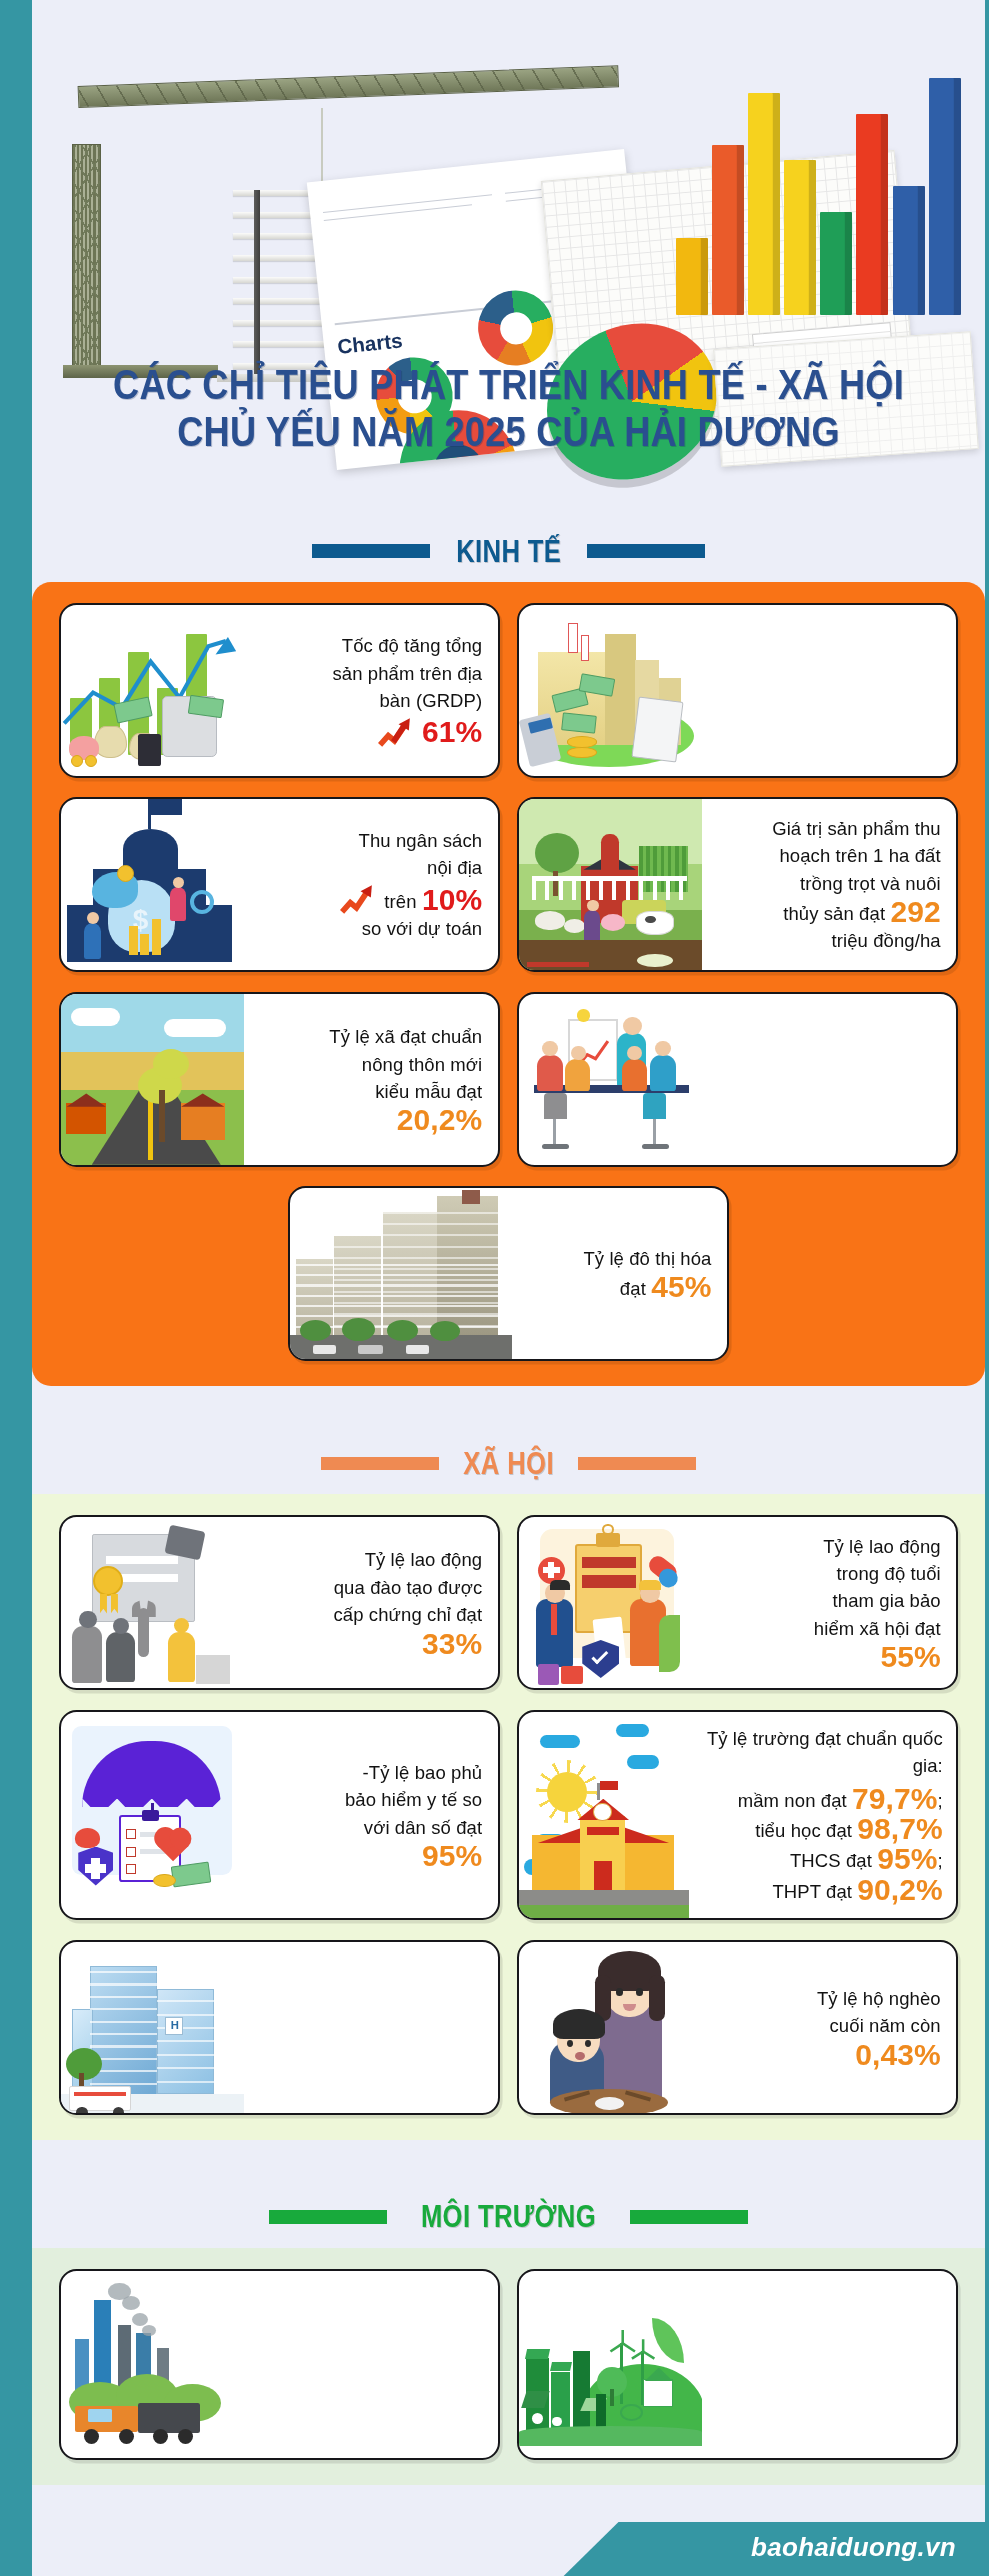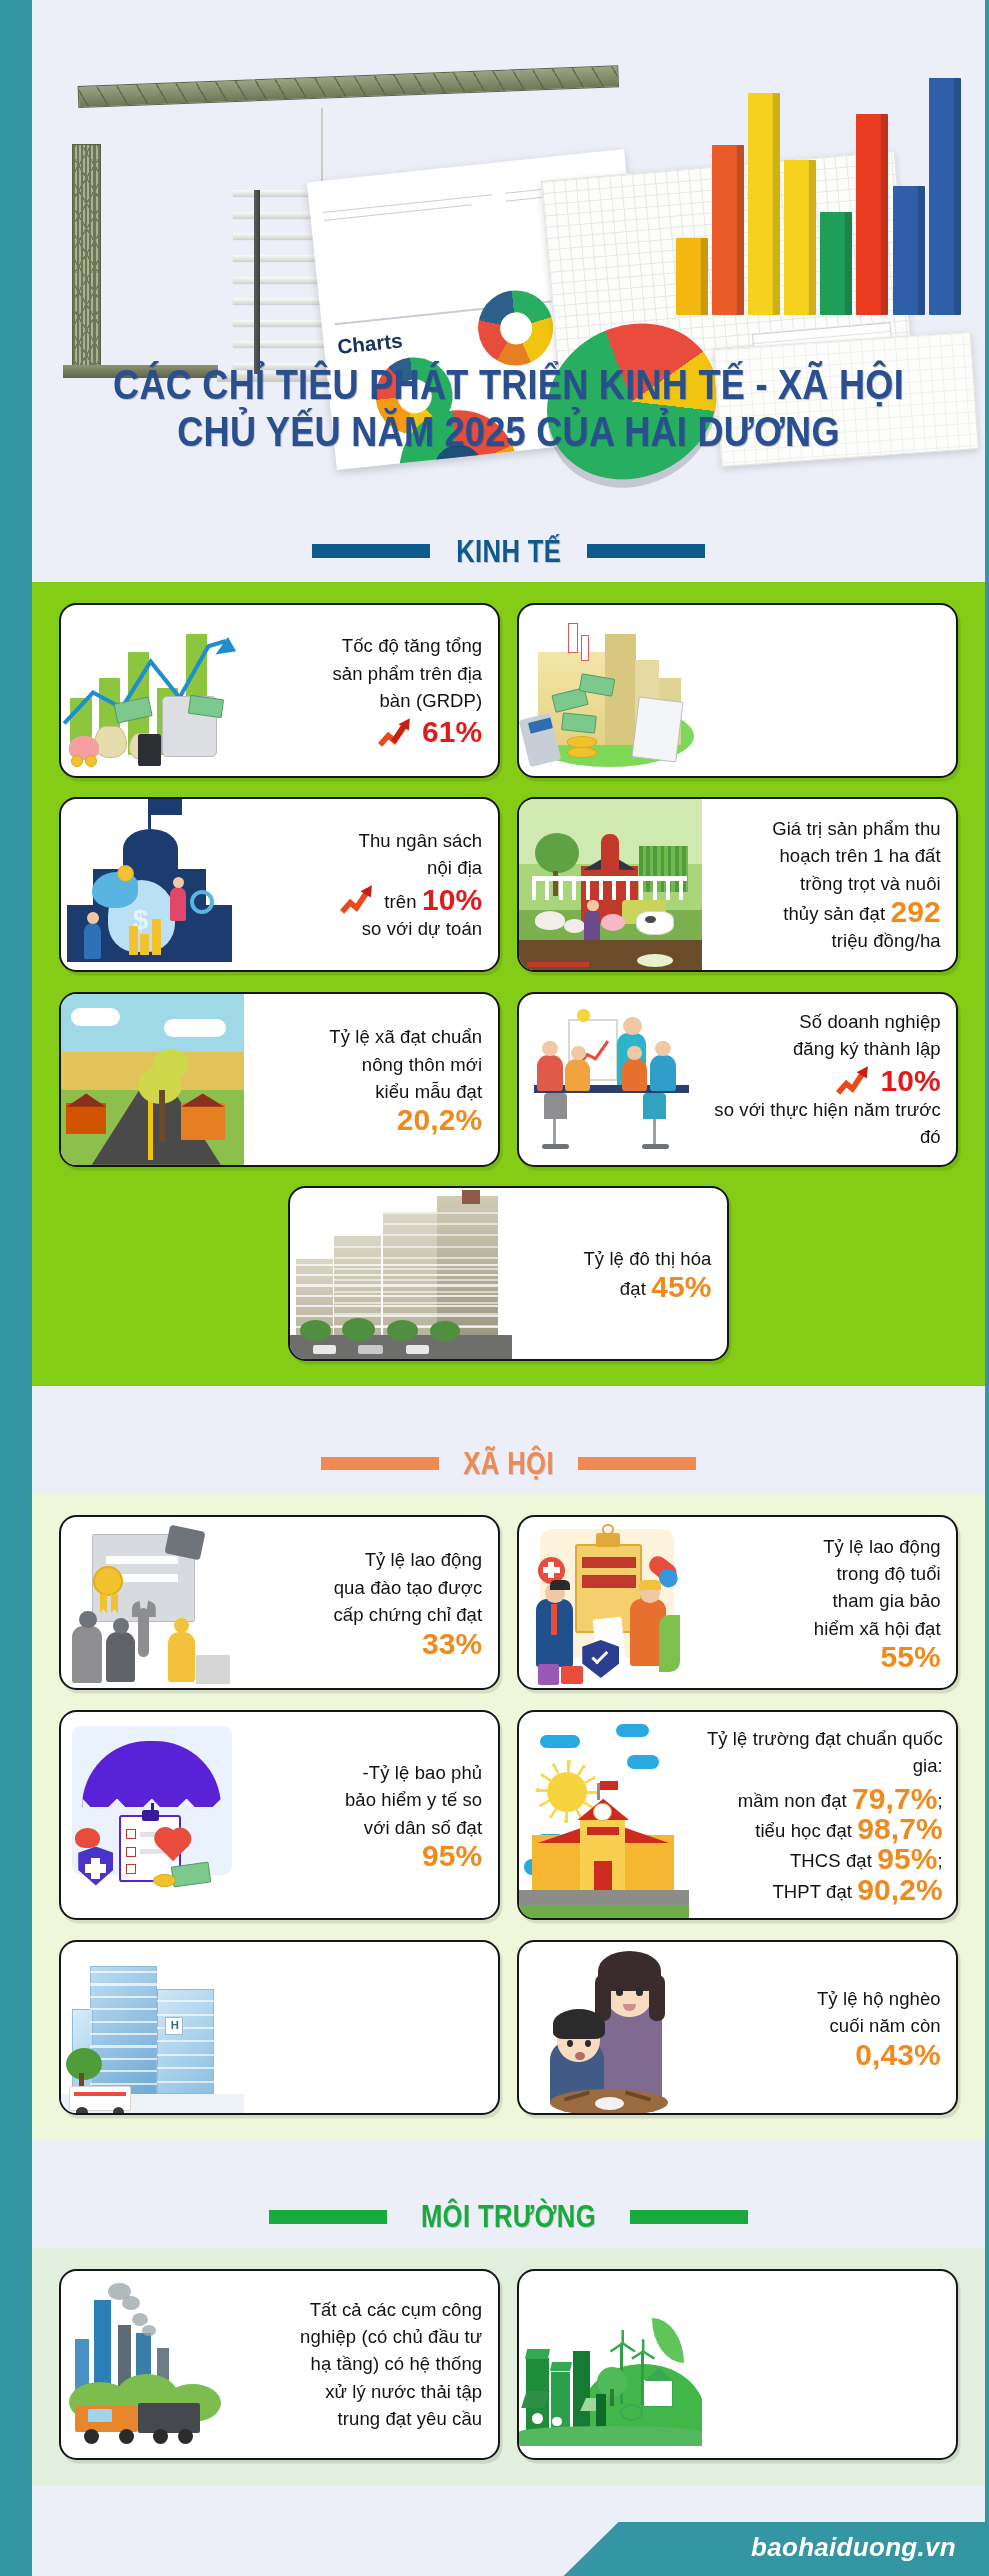--- a/index.html
+++ b/index.html
@@ -242,21 +242,21 @@
   }
   .sec-kinhte .rule { background: #0d5a8f; }
   .sec-kinhte .sec-title { color: #0d5a8f; }
   .sec-xahoi .rule { background: #ef8a52; }
   .sec-xahoi .sec-title { color: #ef8a52; }
   .sec-moitruong .rule { background: #18aa3c; }
   .sec-moitruong .sec-title { color: #18aa3c; }
 
   
   .band { position: relative; width: 953px; }
-  .band-econ { background: #84cc16; }
+  .band-econ { background: #f97316; border-radius: 19px; }
   .band-gap-1 { background: #eceef8; height: 46px; }
   .band-social { background: #eef7d9; }
   .band-gap-2 { background: #eceef8; height: 46px; }
   .band-env { background: #e2efdd; }
   .band-head-econ { background: #eceef8; }
   .band-head-social { background: #eceef8; }
   .band-head-env { background: #eceef8; }
 
   
   .card-grid {
@@ -704,34 +704,20 @@
               <div class="person-body" style="left:131px;top:61px;width:26px;height:36px;background:#2f9fc9;"></div>
               <div class="person-head" style="left:136px;top:47px;width:15.5px;height:15.5px;background:#f0c9a4;"></div>
               <div style="position:absolute;left:25px;top:99px;width:23px;height:26px;background:#8e8e90;border-radius:4.1px 4.1px 0 0;"></div>
               <div style="position:absolute;left:124px;top:99px;width:23px;height:26px;background:#2fa3c0;border-radius:4.1px 4.1px 0 0;"></div>
               <div style="position:absolute;left:34px;top:125px;width:3.1px;height:27px;background:#9aa0a6;"></div>
               <div style="position:absolute;left:134px;top:125px;width:3.1px;height:27px;background:#9aa0a6;"></div>
               <div style="position:absolute;left:23px;top:150px;width:27px;height:5.2px;background:#6f7479;border-radius:2.6px;"></div>
               <div style="position:absolute;left:123px;top:150px;width:27px;height:5.2px;background:#6f7479;border-radius:2.6px;"></div>
               <div style="position:absolute;left:58px;top:15.5px;width:12.4px;height:12.4px;border-radius:50%;background:#f6d43c;"></div>
             </div>
-          </div>
-          <div class="txt">
-            <div>Số doanh nghiệp</div>
-            <div>đăng ký thành lập</div>
-            <div>
-              <span class="arrow-up">
-                <svg width="37" height="32" viewBox="0 0 72 62">
-                  <polyline points="4,58 20,40 32,50 52,20" fill="none" stroke="#e8491d" stroke-width="11"></polyline>
-                  <polygon points="62,6 40,18 60,30" fill="#c91f12"></polygon>
-                </svg>
-              </span>
-              <span class="big-red">10%</span>
-            </div>
-            <div>so với thực hiện năm trước đó</div>
           </div>
         </div>
 
         <div class="card wide-center">
           <div class="art" style="flex:0 0 222px;width:222px;">
             <div class="art-inner">
               <div class="mt-bld" style="left:6.2px;bottom:23px;width:37px;height:77px;"></div>
               <div class="mt-bld" style="left:44px;bottom:23px;width:47px;height:100px;"></div>
               <div class="mt-bld" style="left:93px;bottom:23px;width:54px;height:124px;"></div>
               <div class="mt-bld" style="left:147px;bottom:23px;width:61px;height:140px;background:linear-gradient(180deg,#cfcbb5,#9d9883);"></div>
@@ -1001,27 +987,20 @@
               <div class="green-blob" style="left:55px;top:103px;width:62px;height:44px;"></div>
               <div class="green-blob" style="left:103px;top:113px;width:57px;height:38px;"></div>
               <div class="truck" style="left:14.4px;top:135px;width:63px;height:26px;"></div>
               <div style="position:absolute;left:77px;top:132px;width:62px;height:30px;background:#45484d;border-radius:2.1px;"></div>
               <div style="position:absolute;left:27px;top:138px;width:24px;height:13.4px;background:#9fd4ef;border-radius:1.5px;"></div>
               <div style="position:absolute;left:23px;top:158px;width:15.5px;height:15.5px;border-radius:50%;background:#2b2b2b;"></div>
               <div style="position:absolute;left:58px;top:158px;width:15.5px;height:15.5px;border-radius:50%;background:#2b2b2b;"></div>
               <div style="position:absolute;left:92px;top:158px;width:15.5px;height:15.5px;border-radius:50%;background:#2b2b2b;"></div>
               <div style="position:absolute;left:117px;top:158px;width:15.5px;height:15.5px;border-radius:50%;background:#2b2b2b;"></div>
             </div>
-          </div>
-          <div class="txt">
-            <div>Tất cả các cụm công</div>
-            <div>nghiệp (có chủ đầu tư</div>
-            <div>hạ tầng) có hệ thống</div>
-            <div>xử lý nước thải tập</div>
-            <div>trung đạt yêu cầu</div>
           </div>
         </div>
 
         <div class="card" style="min-height:191px;">
           <div class="art">
             <div class="art-inner">
               <div class="eco-hill" style="left:62px;top:93px;width:124px;height:72px;"></div>
               <div class="eco-bld" style="left:7.2px;top:87px;width:23px;height:75px;"></div>
               <div class="eco-bld" style="left:32px;top:101px;width:18.5px;height:61px;background:#2aa04a;"></div>
               <div class="eco-bld" style="left:54px;top:80px;width:16.5px;height:81px;background:#167a33;"></div>

